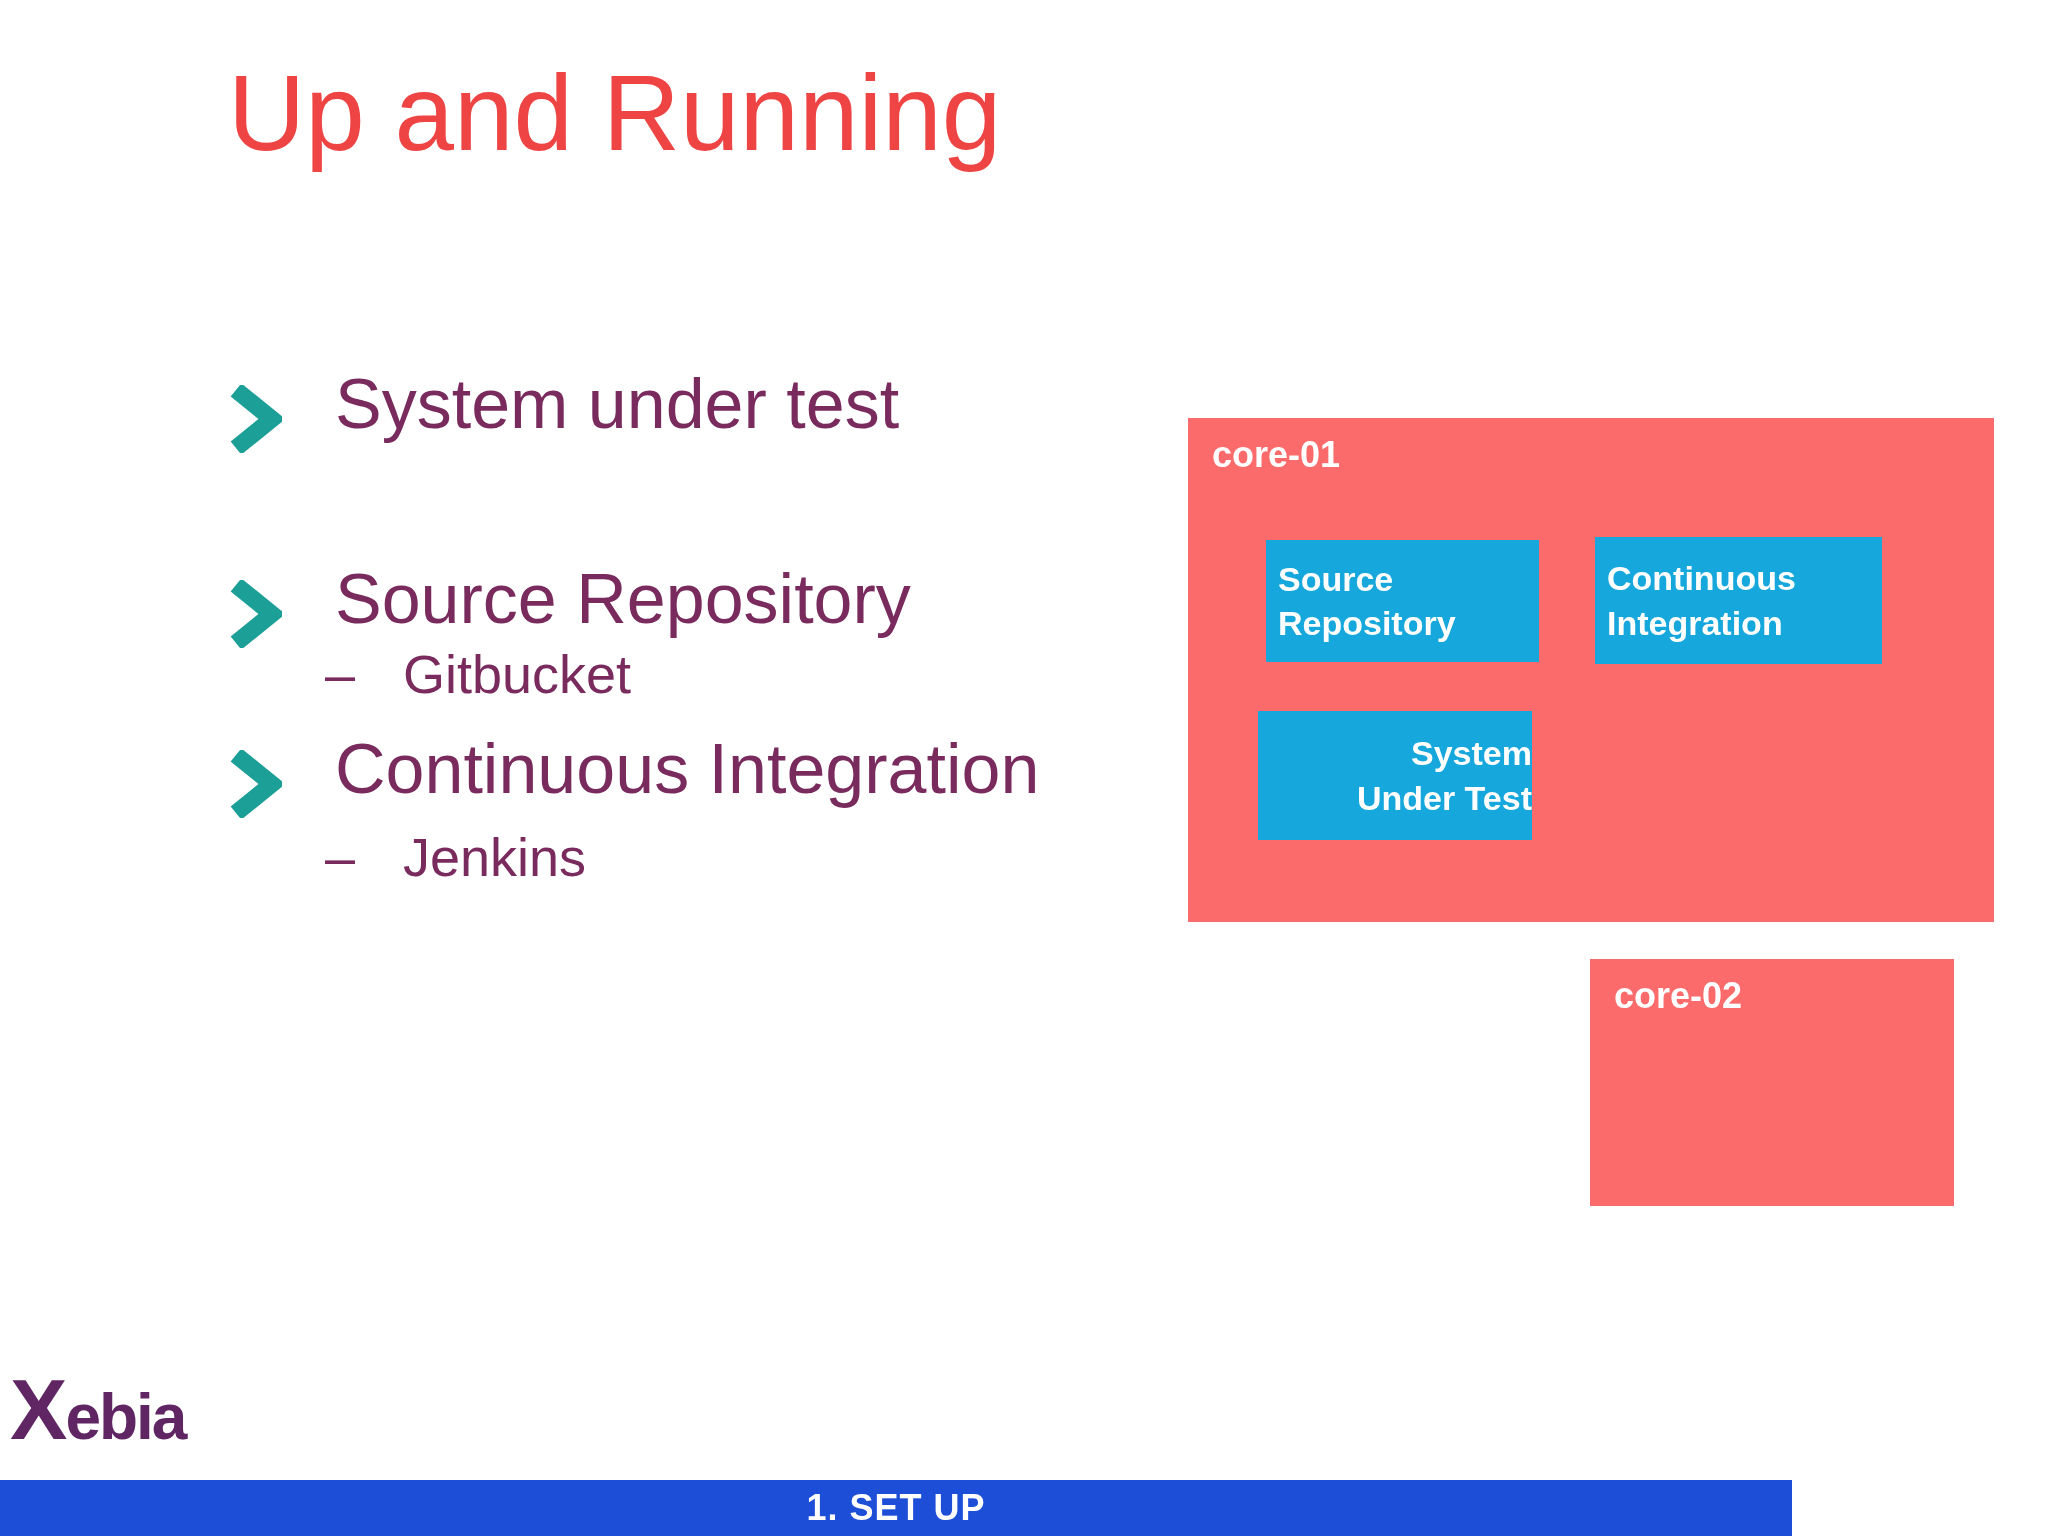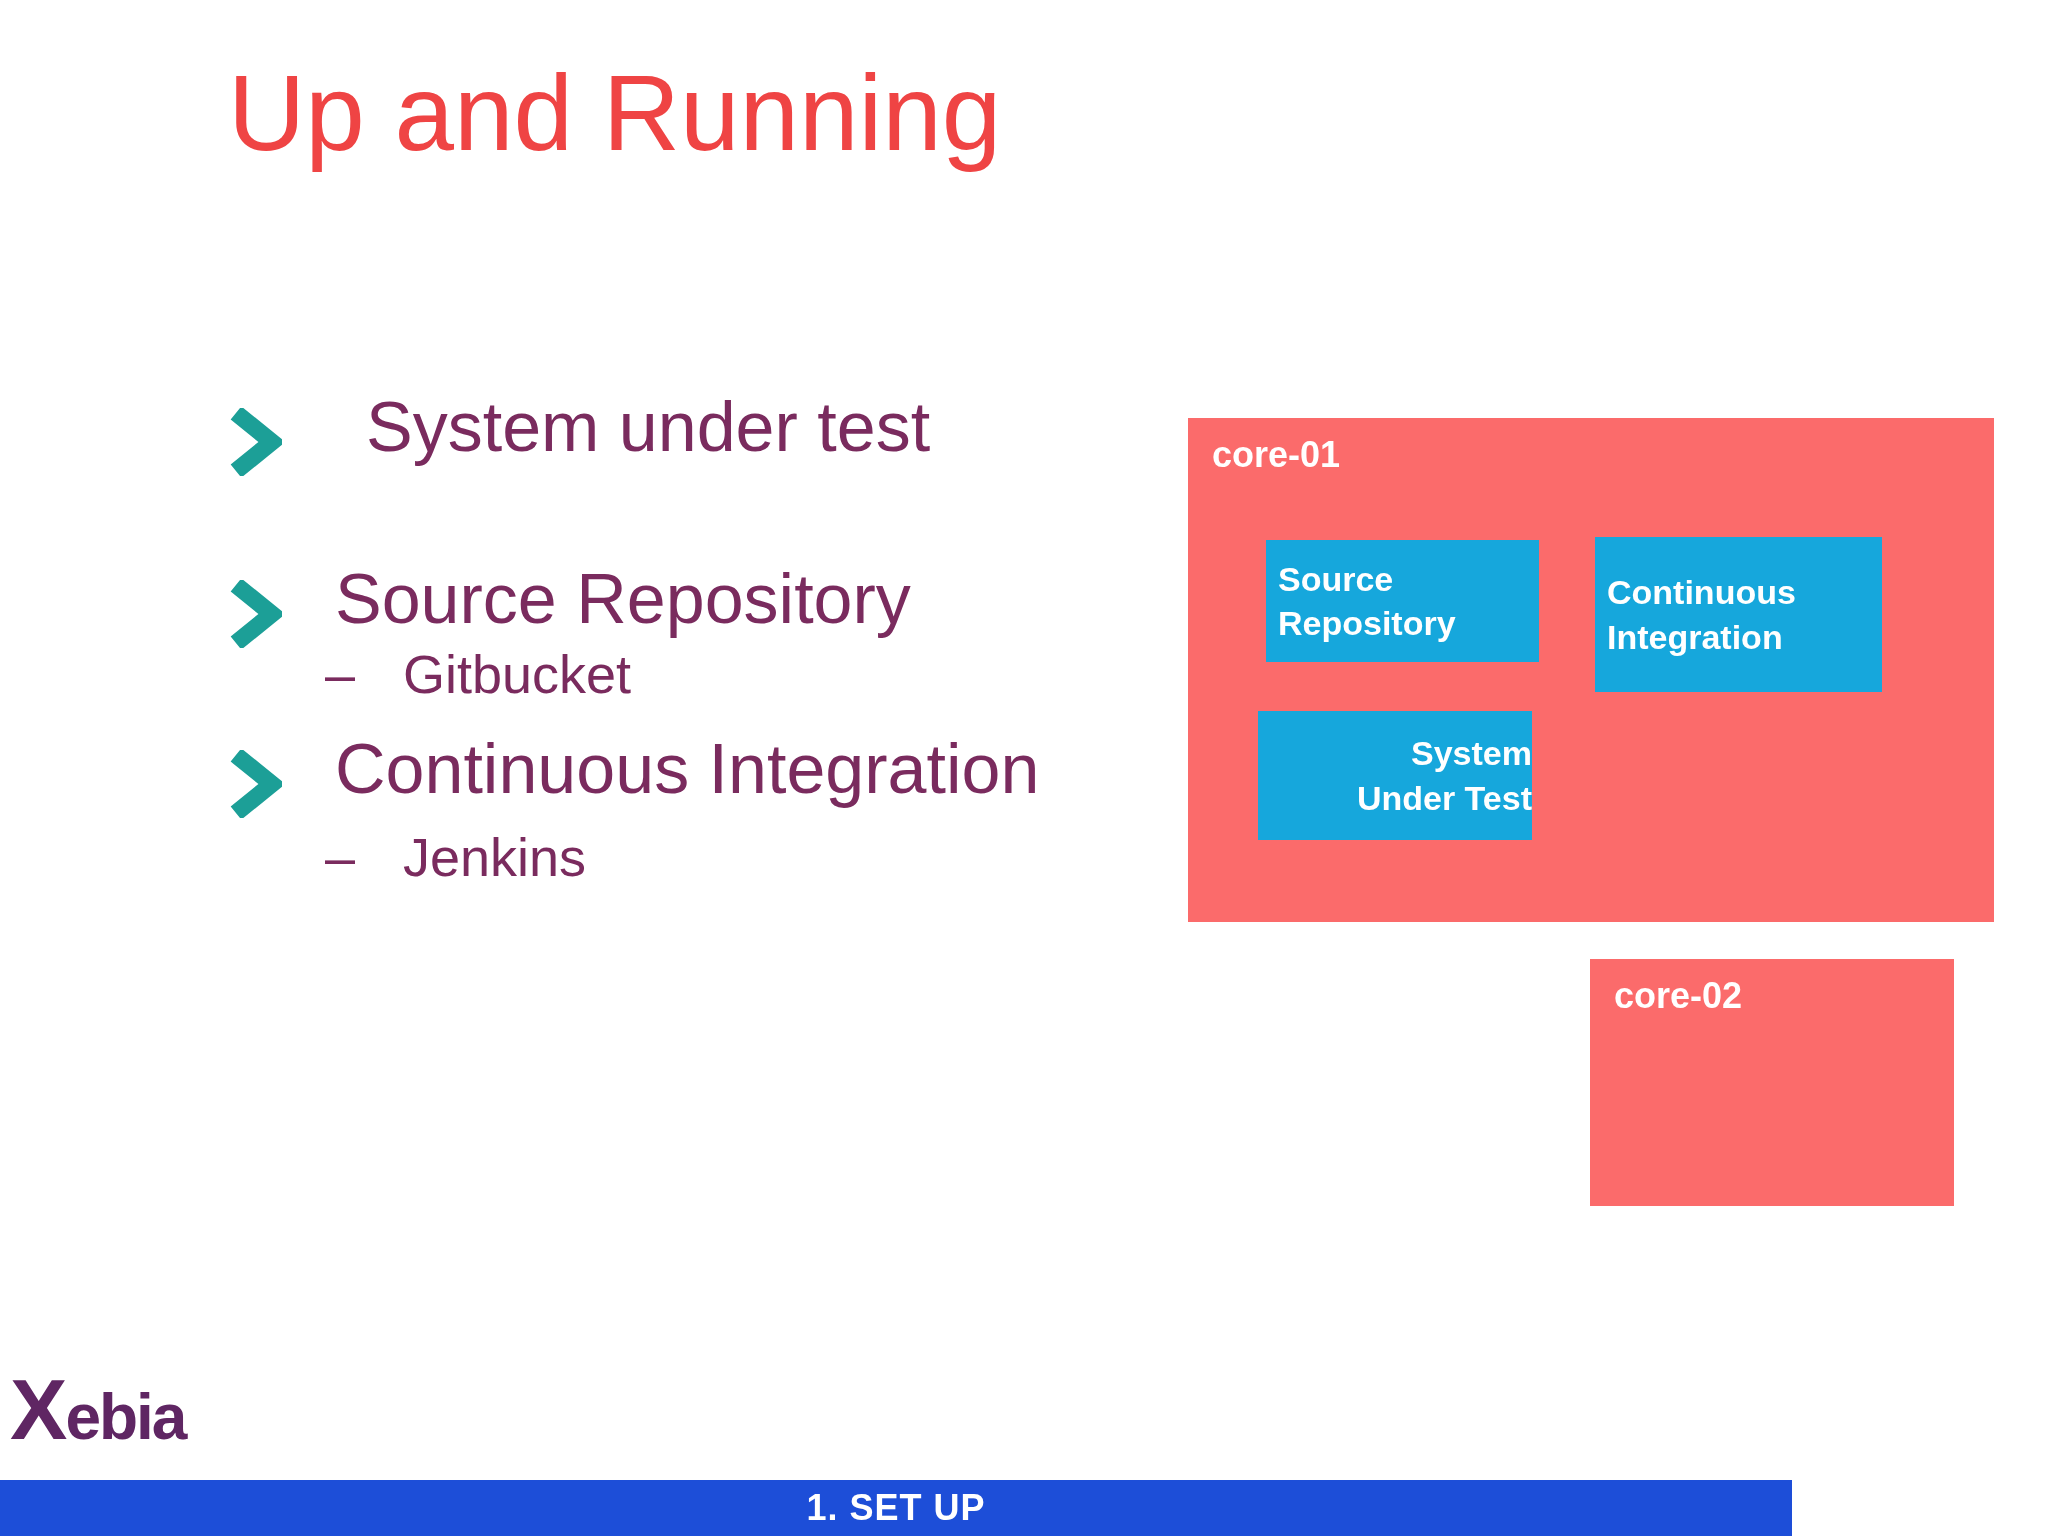--- a/index.html
+++ b/index.html
@@ -37,21 +37,21 @@
     font-size: 70px; color: #7a2b5e; line-height: 1.0; font-weight: 400;
   }
   .srow {
     position: absolute;
     left: 325px;
     white-space: nowrap;
     color: #7a2b5e;
     font-size: 54px; line-height: 1.0;
   }
   .srow .dash { display: inline-block; width: 78px; }
-  .b0 { top: 392px; gap: 31px; } .s0 { top: 480px; }
+  .b0 { top: 369px; } .s0 { top: 480px; }
   .b1 { top: 564px; } .s1 { top: 647px; }
   .b2 { top: 734px; } .s2 { top: 830px; }
 
   
   .core {
     position: absolute;
     background: #fb6b6b;
   }
   .core01 { left: 1188px; top: 418px; width: 806px; height: 504px; }
   .core02 { left: 1590px; top: 959px; width: 364px; height: 247px; }
@@ -62,21 +62,21 @@
   .node {
     position: absolute;
     background: #16a7dc;
     color: #ffffff;
     font-size: 34px; font-weight: 700; line-height: 1.3;
     display: flex; flex-direction: column; justify-content: center;
     padding-left: 12px; box-sizing: border-box;
   }
   .node span { display: block; }
   .node-sr  { left: 78px;  top: 122px; width: 273px; height: 122px; }
-  .node-ci  { left: 407px; top: 119px; width: 287px; height: 155px; }
+  .node-ci  { left: 407px; top: 119px; width: 287px; height: 127px; }
   .node-sut { left: 70px;  top: 293px; width: 274px; height: 129px; align-items: flex-end; }
 
   
   .logo {
     position: absolute; left: 10px; top: 1366px;
     color: #5f2663;
     display: flex; align-items: baseline;
     font-weight: 700; letter-spacing: -2px;
   }
   .logo-x { font-size: 86px; line-height: 1.0; }

